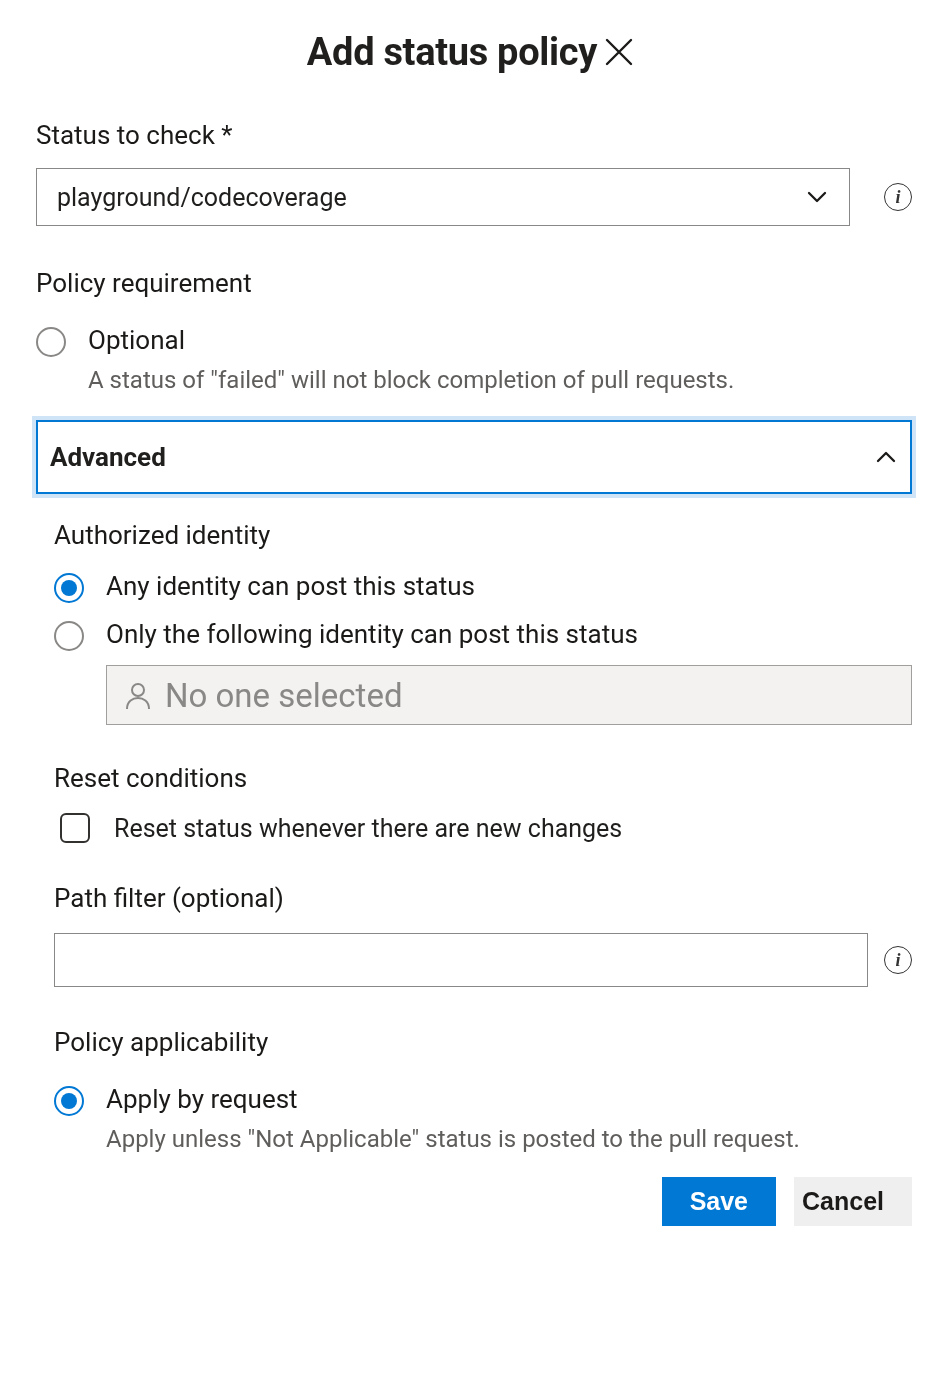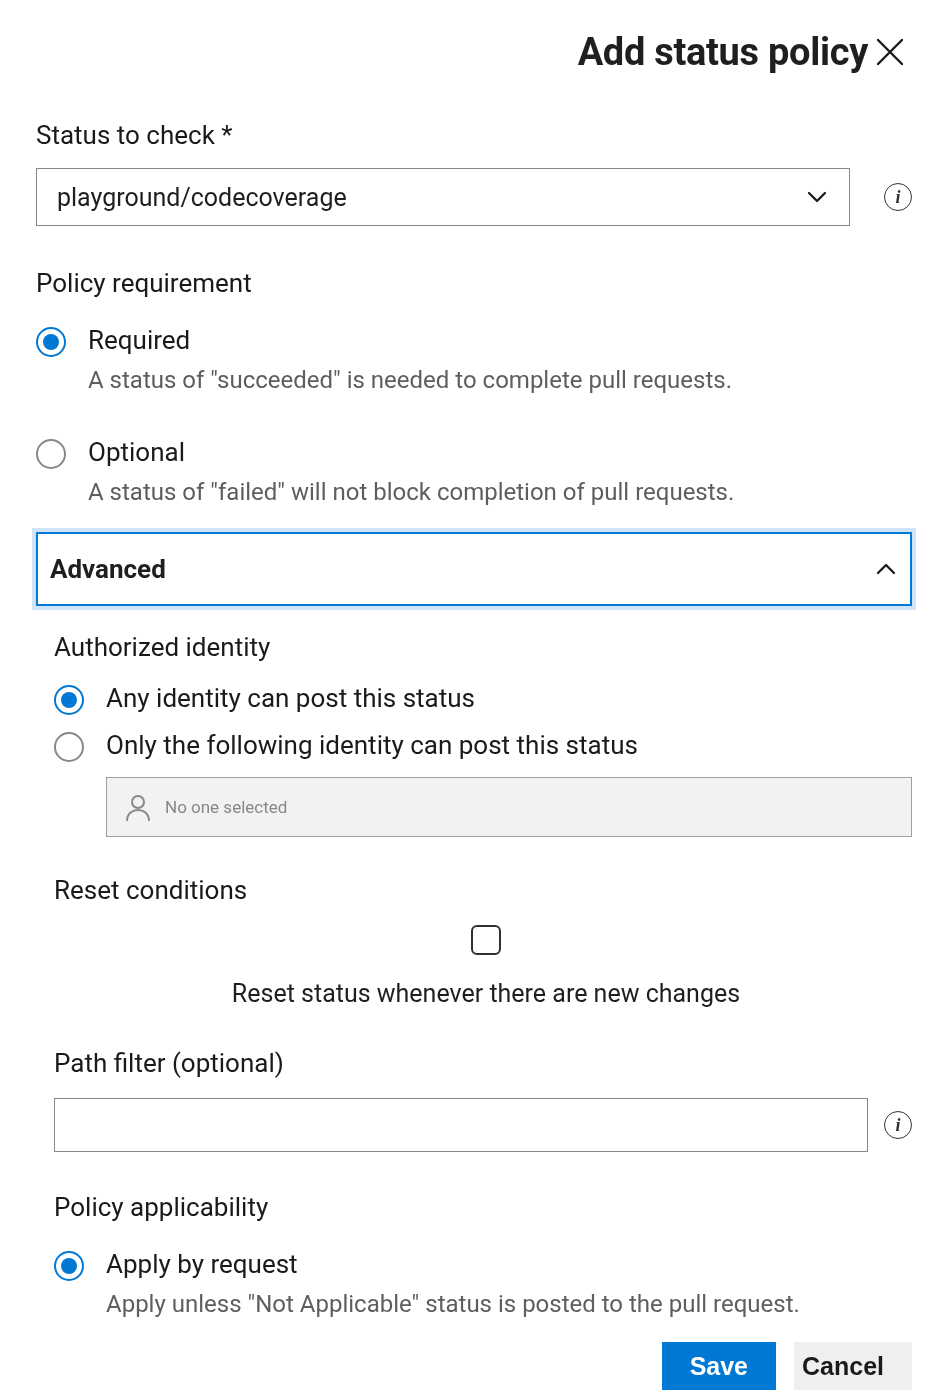--- a/index.html
+++ b/index.html
@@ -5,21 +5,21 @@
     * { box-sizing: border-box; margin: 0; padding: 0; }
     body {
       font-family: -apple-system, BlinkMacSystemFont, "Segoe UI", Roboto, Helvetica, Arial, sans-serif;
       background: #fff;
       color: #201f1e;
       padding: 30px 36px;
       width: 948px;
     }
     .header {
       display: flex;
-      justify-content: flex-end;
+      justify-content: center;
       align-items: center;
       margin-bottom: 46px;
     }
     .title {
       font-size: 38px;
       font-weight: 700;
       letter-spacing: -0.3px;
     }
     .close-btn {
       width: 44px; height: 44px;
@@ -112,21 +112,21 @@
     .identity-input {
       margin-left: 52px;
       height: 60px;
       border: 1px solid #a19f9d;
       background: #f3f2f1;
       display: flex; align-items: center;
       padding: 0 16px;
       gap: 12px;
       margin-bottom: 38px;
     }
-    .identity-input .placeholder { font-size: 17px; color: #8a8886; text-align: center; }
+    .identity-input .placeholder { font-size: 33px; color: #8a8886; text-align: center; }
     .checkbox-item {
       display: flex; align-items: center; gap: 24px;
       margin-bottom: 40px;
       padding-left: 6px;
       cursor: pointer;
     }
     .checkbox-box {
       width: 30px; height: 30px;
       border: 2px solid #323130;
       border-radius: 6px;
@@ -175,29 +175,20 @@
     <span>playground/codecoverage</span>
     <svg width="24" height="24" viewBox="0 0 24 24">
         <path d="M4 8 L12 16 L20 8" stroke="#1b1a19" stroke-width="2.3" fill="none" stroke-linecap="round" stroke-linejoin="round"></path>
       </svg>
   </div>
   <div class="info-icon">i</div>
 </div>
 
 <div class="section-label">Policy requirement</div>
 <div class="radio-group" style="margin-top:26px;">
-  <div class="radio-item">
-    <div class="radio-outer checked">
-        <div class="radio-inner"></div>
-      </div>
-    <div class="radio-text">
-      <div class="radio-title">Required</div>
-      <div class="radio-desc">A status of "succeeded" is needed to complete pull requests.</div>
-    </div>
-  </div>
   <div class="radio-item" style="margin-bottom:22px;">
     <div class="radio-outer"></div>
     <div class="radio-text">
       <div class="radio-title">Optional</div>
       <div class="radio-desc">A status of "failed" will not block completion of pull requests.</div>
     </div>
   </div>
 </div>
 
 <div class="accordion">
@@ -227,21 +218,21 @@
     <div class="identity-input">
       <svg width="30" height="30" viewBox="0 0 30 30">
           <circle cx="15" cy="10" r="6" stroke="#8a8886" stroke-width="2" fill="none"></circle>
           <path d="M4 29 C4 21 10 18 15 18 C20 18 26 21 26 29" stroke="#8a8886" stroke-width="2" fill="none"></path>
         </svg>
       <span class="placeholder">No one selected</span>
     </div>
   </div>
 
   <div class="section-label">Reset conditions</div>
-  <div class="checkbox-item" style="margin-top:2px;flex-direction:column;">
+  <div class="checkbox-item" style="margin-top:2px;">
     <div class="checkbox-box"></div>
     <span class="checkbox-label">Reset status whenever there are new changes</span>
   </div>
 
   <div class="section-label">Path filter (optional)</div>
   <div class="path-row" style="margin-top:16px;">
     <input class="path-input" type="text" value="" style="">
     <div class="info-icon">i</div>
   </div>
 

